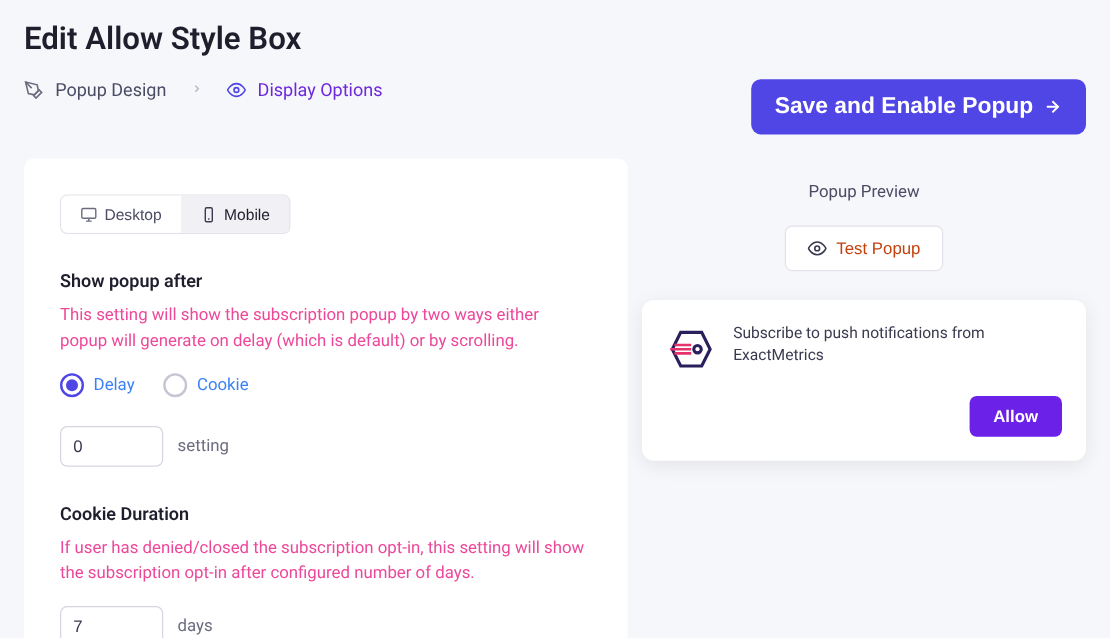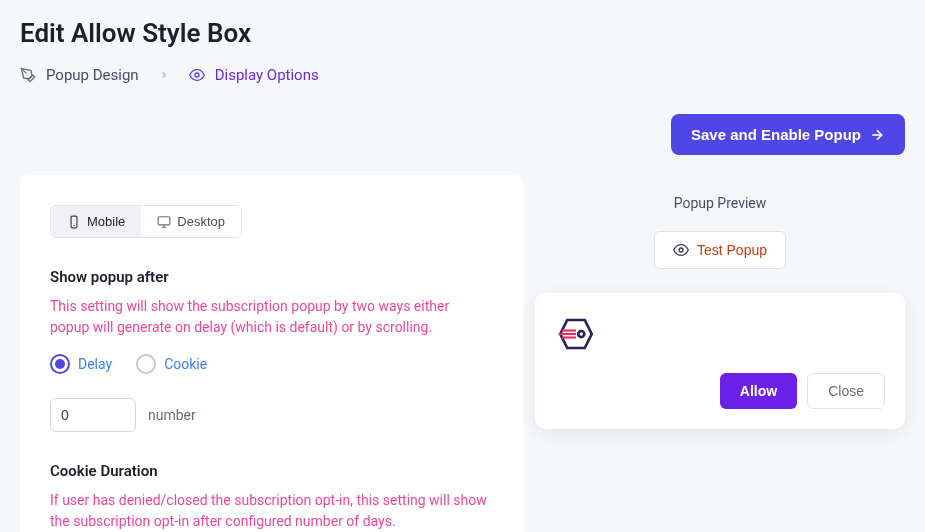--- a/index.html
+++ b/index.html
@@ -42,27 +42,26 @@
     .breadcrumb-sep {
       color: #b8b8c8;
       font-size: 14px;
     }
     .save-btn {
       background: #4f46e5;
       color: #fff;
       border: none;
       border-radius: 8px;
       padding: 12px 20px;
-      font-size: 15px;
+      font-size: 19px;
       font-weight: 600;
       display: flex;
       align-items: center;
       gap: 8px;
       cursor: pointer;
-      margin-top: 48px;
     }
     .content {
       display: flex;
       gap: 12px;
       padding: 0 20px;
     }
     .left-panel {
       background: #fff;
       border-radius: 8px;
       padding: 30px 30px 40px 30px;
@@ -267,58 +266,58 @@
           <line x1="5" y1="12" x2="19" y2="12"></line>
           <polyline points="12 5 19 12 12 19"></polyline>
         </svg>
     </span>
   </button>
 </div>
 
 <div class="content">
   <div class="left-panel">
     <div class="tab-group">
-      <button class="tab active">
-        <span class="icon">
-          <svg width="14" height="14" viewBox="0 0 24 24" fill="none" stroke="#3a3a50" stroke-width="2">
-              <rect x="7" y="2" width="10" height="20" rx="2"></rect>
-              <line x1="11" y1="18" x2="13" y2="18"></line>
-            </svg>
-        </span>
-        <span>Mobile</span>
-      </button>
       <button class="tab">
         <span class="icon">
           <svg width="14" height="14" viewBox="0 0 24 24" fill="none" stroke="#6b6b80" stroke-width="2">
               <rect x="2" y="3" width="20" height="14" rx="2"></rect>
               <line x1="8" y1="21" x2="16" y2="21"></line>
               <line x1="12" y1="17" x2="12" y2="21"></line>
             </svg>
         </span>
         <span>Desktop</span>
+      </button>
+      <button class="tab active">
+        <span class="icon">
+          <svg width="14" height="14" viewBox="0 0 24 24" fill="none" stroke="#3a3a50" stroke-width="2">
+              <rect x="7" y="2" width="10" height="20" rx="2"></rect>
+              <line x1="11" y1="18" x2="13" y2="18"></line>
+            </svg>
+        </span>
+        <span>Mobile</span>
       </button>
     </div>
 
     <div class="section-title">Show popup after</div>
     <div class="section-desc">This setting will show the subscription popup by two ways either popup will generate on delay (which is default) or by scrolling.</div>
     <div class="radio-row">
       <div class="radio-item">
         <div class="radio-circle checked">
             <div class="radio-dot"></div>
           </div>
         <span class="radio-label">Delay</span>
       </div>
       <div class="radio-item">
         <div class="radio-circle"></div>
         <span class="radio-label">Cookie</span>
       </div>
     </div>
     <div class="input-row">
       <input class="num-input" value="0" style="">
-      <span class="input-suffix">number</span>
+      <span class="input-suffix">setting</span>
     </div>
 
     <div class="section-title">Cookie Duration</div>
     <div class="section-desc">If user has denied/closed the subscription opt-in, this setting will show the subscription opt-in after configured number of days.</div>
     <div class="input-row" style="margin-top:4px;">
       <input class="num-input" value="7" style="">
       <span class="input-suffix">days</span>
     </div>
   </div>
 
@@ -338,20 +337,20 @@
         <div class="popup-icon">
           <svg width="42" height="42" viewBox="0 0 48 48">
             <path d="M14 8 L34 8 L42 24 L34 40 L14 40 L6 24 Z" fill="none" stroke="#2a1e5c" stroke-width="3"></path>
             <circle cx="30" cy="24" r="5" fill="#2a1e5c"></circle>
             <circle cx="30" cy="24" r="2" fill="#fff"></circle>
             <line x1="8" y1="20" x2="24" y2="20" stroke="#e6326a" stroke-width="2.5"></line>
             <line x1="4" y1="24" x2="24" y2="24" stroke="#e6326a" stroke-width="2.5"></line>
             <line x1="8" y1="28" x2="24" y2="28" stroke="#e6326a" stroke-width="2.5"></line>
           </svg>
         </div>
+        <div class="popup-text">Subscribe to push notifications from ExactMetrics</div>
       </div>
       <div class="popup-actions">
         <button class="btn-allow">Allow</button>
-        <button class="btn-close">Close</button>
       </div>
     </div>
   </div>
 </div>
 
 </body></html>

